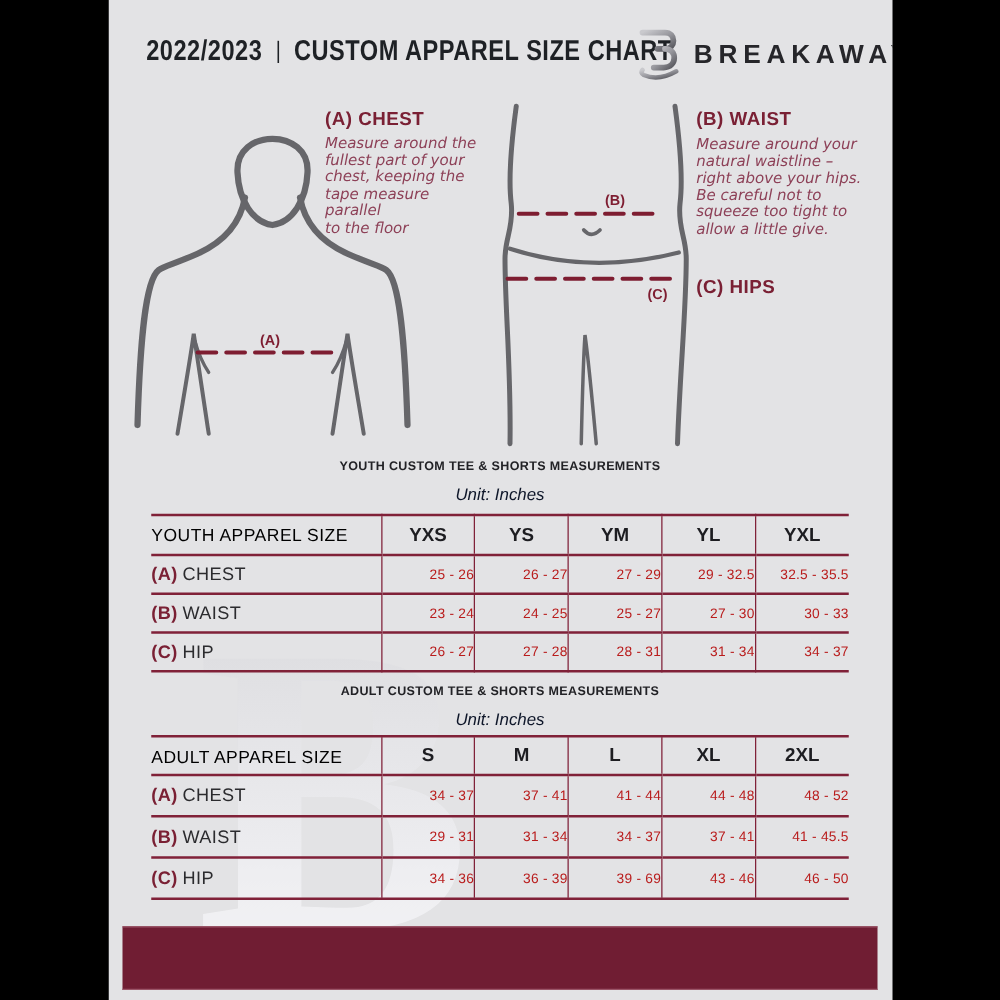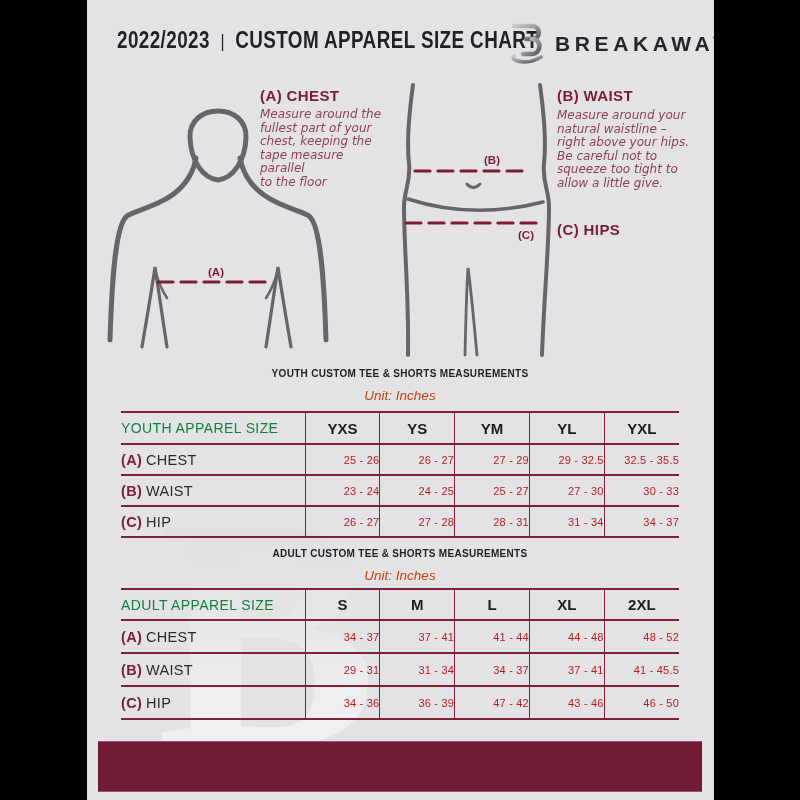--- a/index.html
+++ b/index.html
@@ -35,34 +35,34 @@
   .fig-torso{left:13px;top:80px;}
   .fig-waist{left:308px;top:80px;}
   .fig path{fill:none;stroke:#66666a;stroke-linecap:round;}
   .fig .dash{stroke:#7e1d31;stroke-width:3.2;stroke-dasharray:15 8;}
   .fig text{font-size:11.5px;font-weight:bold;fill:#7e1d31;font-family:"Liberation Sans",sans-serif;}
 
   
   .sec-title{position:absolute;left:34px;width:558px;text-align:center;font-size:10px;font-weight:bold;
              color:#222226;letter-spacing:.3px;}
   .sec-unit{position:absolute;left:34px;width:558px;text-align:center;font-size:13.5px;font-style:italic;
-            color:#c2410c;}
+            color:#0f172a;}
   .t-youth{top:368px;} .u-youth{top:388px;}
   .t-adult{top:548px;} .u-adult{top:568px;}
 
   
   table.size-table{position:absolute;left:34px;width:558px;border-collapse:collapse;table-layout:fixed;
                    border-top:2px solid #802138;border-bottom:2px solid #802138;background:transparent;}
   .tbl-youth{top:411px;} .tbl-adult{top:588px;}
   table.size-table col.c0{width:184px;}
   table.size-table th,table.size-table td{padding:0;margin:0;}
   table.size-table th+th,table.size-table td+td{border-left:1.5px solid #802138;}
   table.size-table thead th{border-bottom:2px solid #802138;}
   table.size-table tbody tr+tr td{border-top:2px solid #802138;}
-  th.col-label{font-size:14px;font-weight:400;color:#15803d;letter-spacing:.4px;text-align:left;padding-left:16px;}
+  th.col-label{font-size:14px;font-weight:400;color:#000000;letter-spacing:.4px;text-align:left;padding-left:16px;}
   th.col-size{font-size:15px;font-weight:bold;color:#1d1d21;text-align:center;}
   td.row-label{text-align:left;padding-left:16px;font-size:14.5px;color:#2b2b2e;letter-spacing:.3px;}
   td.row-label .key{font-weight:bold;color:#7a2034;margin-right:4px;}
   td.val{text-align:right;font-size:11px;color:#b91c1c;letter-spacing:.2px;}
   .tbl-youth thead tr{height:32px;} .tbl-youth tbody tr{height:31px;}
   .tbl-adult thead tr{height:31px;} .tbl-adult tbody tr{height:33px;}
 
   
   .footer-bar{position:absolute;left:11px;top:741px;width:604px;height:49px;background:#701d33;
               border-top:1px solid #9b5568;border-bottom:1px solid #9b5568;}
@@ -225,21 +225,21 @@
             <td class="val">29 - 31</td>
             <td class="val">31 - 34</td>
             <td class="val">34 - 37</td>
             <td class="val">37 - 41</td>
             <td class="val">41 - 45.5</td>
           </tr>
           <tr>
             <td class="row-label"><span class="key">(C)</span><span>HIP</span></td>
             <td class="val">34 - 36</td>
             <td class="val">36 - 39</td>
-            <td class="val">47 - 42</td>
+            <td class="val">39 - 69</td>
             <td class="val">43 - 46</td>
             <td class="val">46 - 50</td>
           </tr>
         </tbody>
       </table>
 
       <div class="footer-bar"></div>
     </div>
   </div>
 </div>

